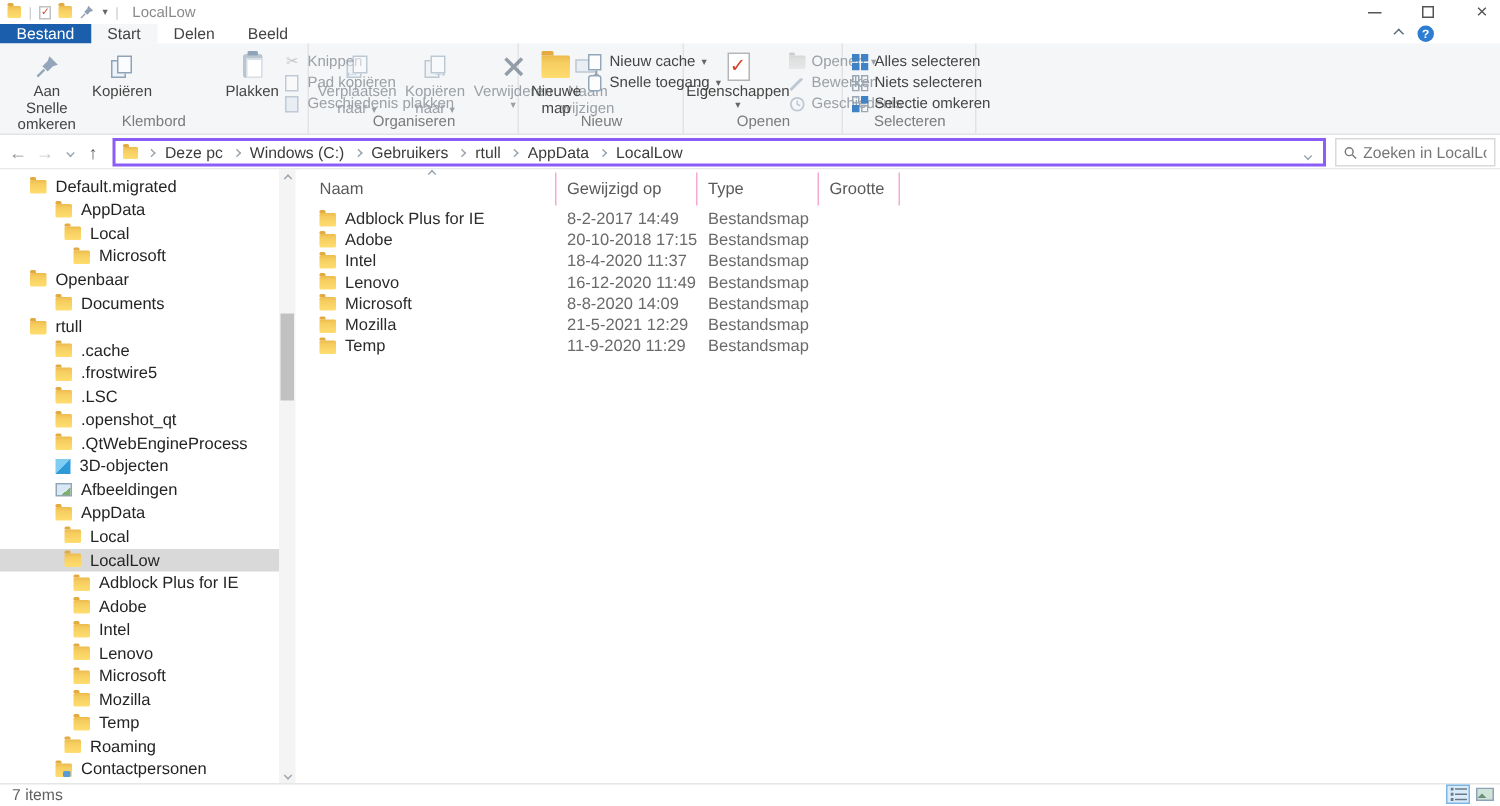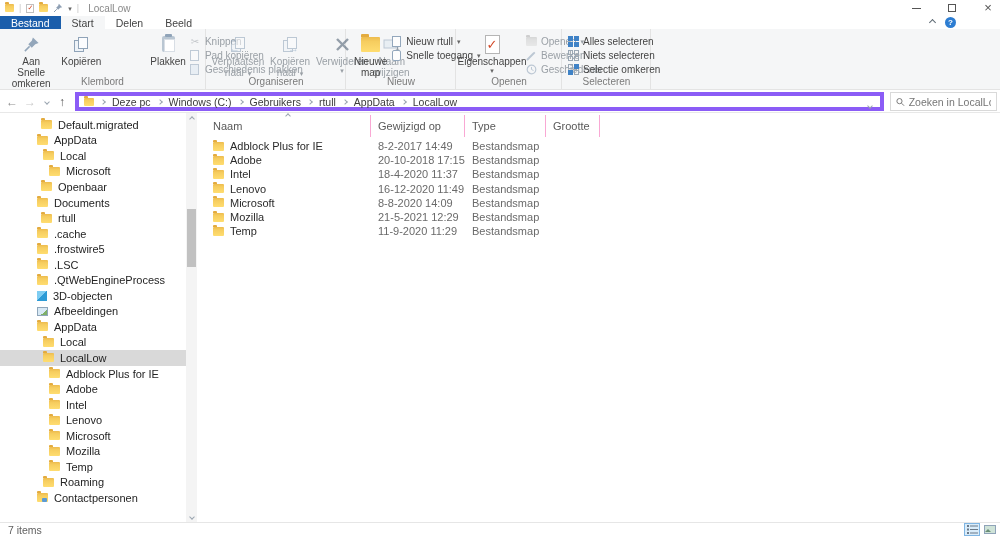--- a/index.html
+++ b/index.html
@@ -61,34 +61,34 @@
   .chev { display:inline-block; width:5px; height:5px; border-right:1px solid #5f6a75; border-bottom:1px solid #5f6a75; }
   .chev.down { transform:rotate(45deg); }
   .chev.up { transform:rotate(-135deg); }
   .chev.right { transform:rotate(-45deg); }
   .chev.tiny { width:4px; height:4px; }
   .chev.lite { border-color:#9aa5b0; }
 
   
   .addressbar { position:absolute; left:0; top:90px; width:1000px; height:23px; background:#fff; border-bottom:1px solid #e8e8e8; }
   .navbtn { position:absolute; top:0; height:23px; display:flex; align-items:center; justify-content:center; font-size:12px; cursor:pointer; }
-  .addrbox { position:absolute; left:75px; right:116px; top:2px; height:19px; border:4px solid #8b5cf6; background:#fff; display:flex; align-items:center; padding-left:5px; }
+  .addrbox { position:absolute; left:75px; right:116px; top:2px; height:19px; border:2px solid #8b5cf6; background:#fff; display:flex; align-items:center; padding-left:5px; }
   .crumbs { display:flex; align-items:center; gap:7px; font-size:10.5px; color:#3b3b3b; }
   .crumb { cursor:pointer; white-space:nowrap; }
   .addr-chev { position:absolute; right:8px; top:8px; }
   .refreshbtn { position:absolute; right:90px; top:2px; width:20px; height:19px; display:flex; align-items:center; justify-content:center; color:#555; font-size:12px; cursor:pointer; }
   .searchbox { position:absolute; right:3px; top:2px; width:107px; height:19px; border:1px solid #d9d9d9; background:#fff; display:flex; align-items:center; gap:4px; padding:0 5px; }
   .searchbox input { border:none; outline:none; width:100%; font-size:10.5px; font-family:"Liberation Sans",sans-serif; color:#444; }
   .searchbox input::placeholder { color:#767676; opacity:1; }
 
   
   .tree { position:absolute; left:0; top:113px; width:186px; bottom:15px; background:#fff; overflow:hidden; padding-top:4px; }
   .ti { height:15.55px; display:flex; align-items:center; gap:6px; font-size:11px; color:#242424; white-space:nowrap; cursor:pointer; }
   .ti.sel { background:#d9d9d9; }
-  .l0 { padding-left:41px; } .l1 { padding-left:37px; } .l2 { padding-left:43px; } .l3 { padding-left:49px; }
+  .l0 { padding-left:20px; } .l1 { padding-left:37px; } .l2 { padding-left:43px; } .l3 { padding-left:49px; }
   .ic3d { width:10px; height:10px; background:linear-gradient(135deg,#7fcdf2 0 50%,#2e9bd6 50% 100%); flex:none; }
   .icpic { width:11px; height:9px; border:1px solid #8fa6ba; background:linear-gradient(to top left,#7fb069 35%,#d8e9f5 35%); flex:none; }
   .fold.contacts::after { content:""; position:absolute; right:1px; bottom:0; width:5px; height:4px; background:#5b9bd5; border-radius:1px; }
   .vscroll { position:absolute; left:186px; top:113px; width:11px; bottom:15px; background:#f4f4f4; }
   .vscroll .arr { position:absolute; left:0; width:11px; height:11px; display:flex; align-items:center; justify-content:center; }
   .vscroll .thumb { position:absolute; left:1px; width:9px; background:#c1c1c1; }
 
   
   .main { position:absolute; left:200px; right:0; top:113px; bottom:15px; background:#fff; }
   .cols { position:absolute; left:0; top:2px; height:22px; display:flex; font-size:11px; color:#595959; }
@@ -254,21 +254,21 @@
         <span class="bicon">
             <span class="fold big"></span>
           </span>
         <span class="blabel">Nieuwe map</span>
       </div>
       <div class="smallcol">
         <div class="sbtn">
             <span class="sic">
               <span class="sheet"></span>
             </span>
-            <span>Nieuw rtull</span>
+            <span>Nieuw cache</span>
             <span class="dar">▾</span>
           </div>
         <div class="sbtn">
             <span class="sic">
               <span class="sheet" style="border-radius:2px;"></span>
             </span>
             <span>Snelle toegang</span>
             <span class="dar">▾</span>
           </div>
       </div>
@@ -429,20 +429,24 @@
   <div class="ti l1">
       <i class="fold"></i>
       <span>.frostwire5</span>
     </div>
   <div class="ti l1">
       <i class="fold"></i>
       <span>.LSC</span>
     </div>
   <div class="ti l1">
       <i class="fold"></i>
+      <span>.openshot_qt</span>
+    </div>
+  <div class="ti l1">
+      <i class="fold"></i>
       <span>.QtWebEngineProcess</span>
     </div>
   <div class="ti l1">
       <i class="ic3d"></i>
       <span>3D-objecten</span>
     </div>
   <div class="ti l1">
       <i class="icpic"></i>
       <span>Afbeeldingen</span>
     </div>

